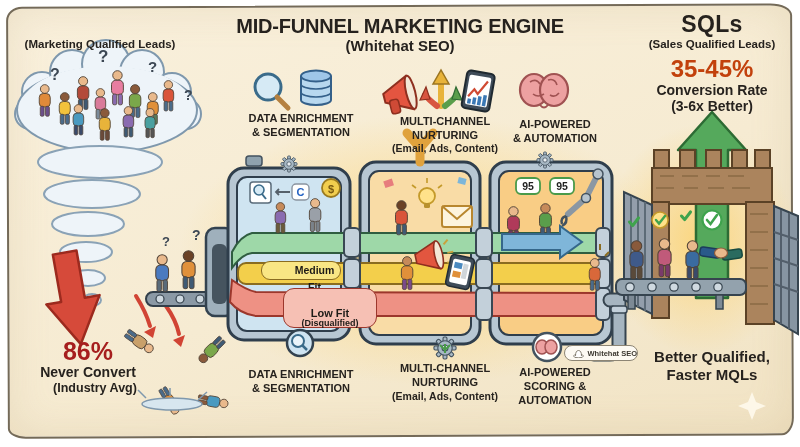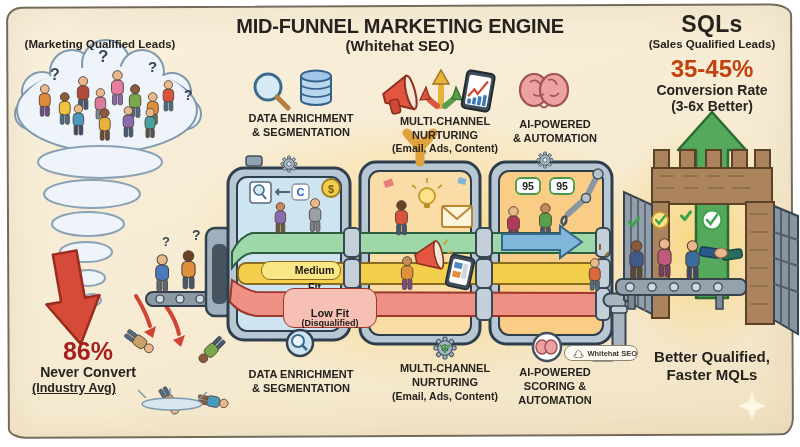--- a/index.html
+++ b/index.html
@@ -391,21 +391,21 @@
 &amp; AUTOMATION</div>
 
   <div class="pill pill-med">Medium Fit</div>
   <div class="pill pill-low">
     <span>Low Fit</span>
     <span class="sub">(Disqualified)</span>
   </div>
 
   <div class="t stat-red" style="left:28px;top:336px;width:120px;">86%</div>
   <div class="t stat-lab" style="left:18px;top:364px;width:140px;">Never Convert</div>
-  <div class="t" style="left:4px;top:381px;width:140px;font-size:12.5px;font-weight:700;text-decoration:underline;">(Industry Avg)</div>
+  <div class="t" style="left:25px;top:381px;width:140px;font-size:12.5px;font-weight:700;">(Industry Avg)</div>
 
   <div class="t stage-lab pre" style="left:228px;top:368px;width:146px;">DATA ENRICHMENT
 &amp; SEGMENTATION</div>
   <div class="t stage-lab pre" style="left:370px;top:362px;width:150px;">MULTI-CHANNEL
 NURTURING</div>
   <div class="t stage-sub" style="left:370px;top:390px;width:150px;">(Email, Ads, Content)</div>
   <div class="t stage-lab pre" style="left:490px;top:366px;width:130px;">AI-POWERED
 SCORING &amp;
 AUTOMATION</div>
 

